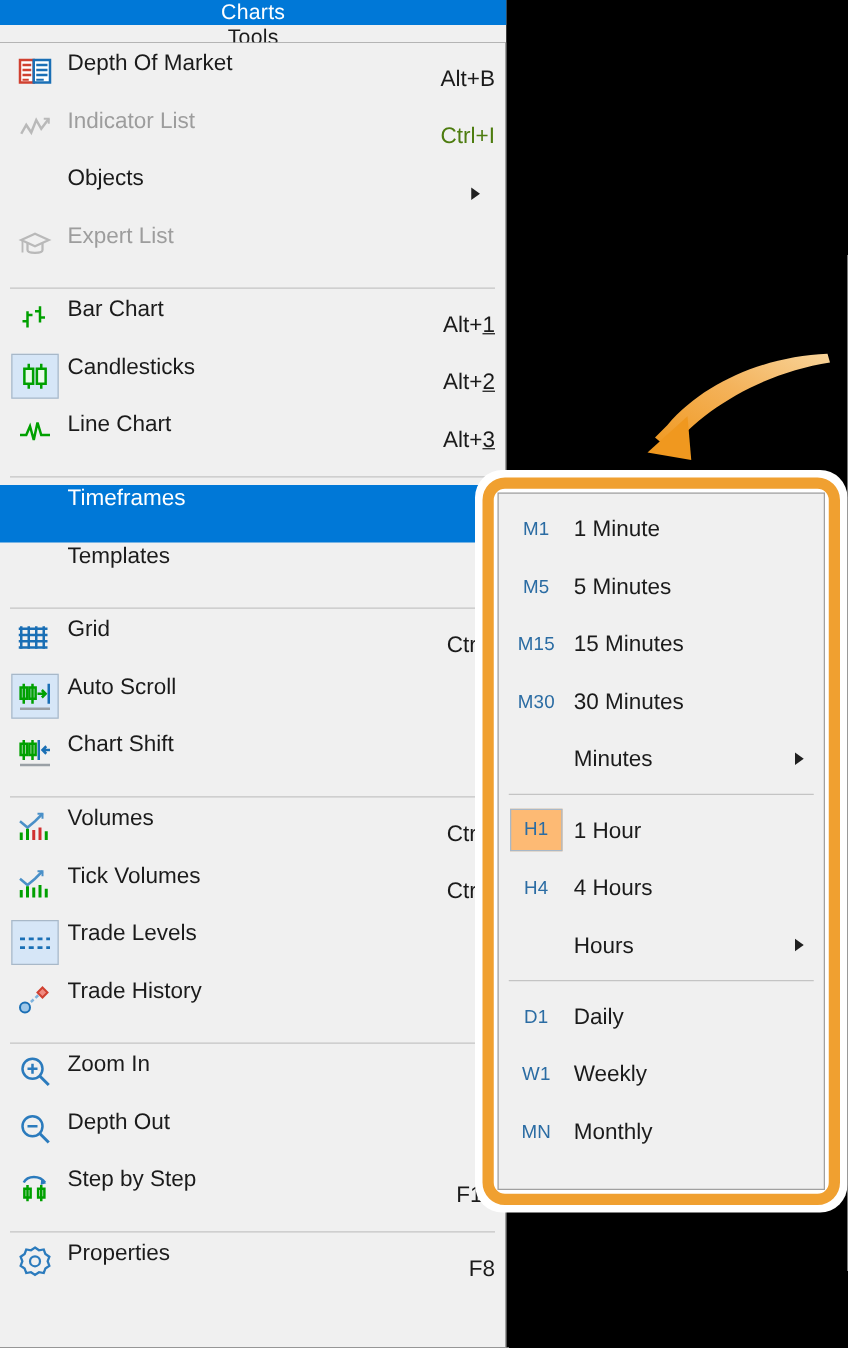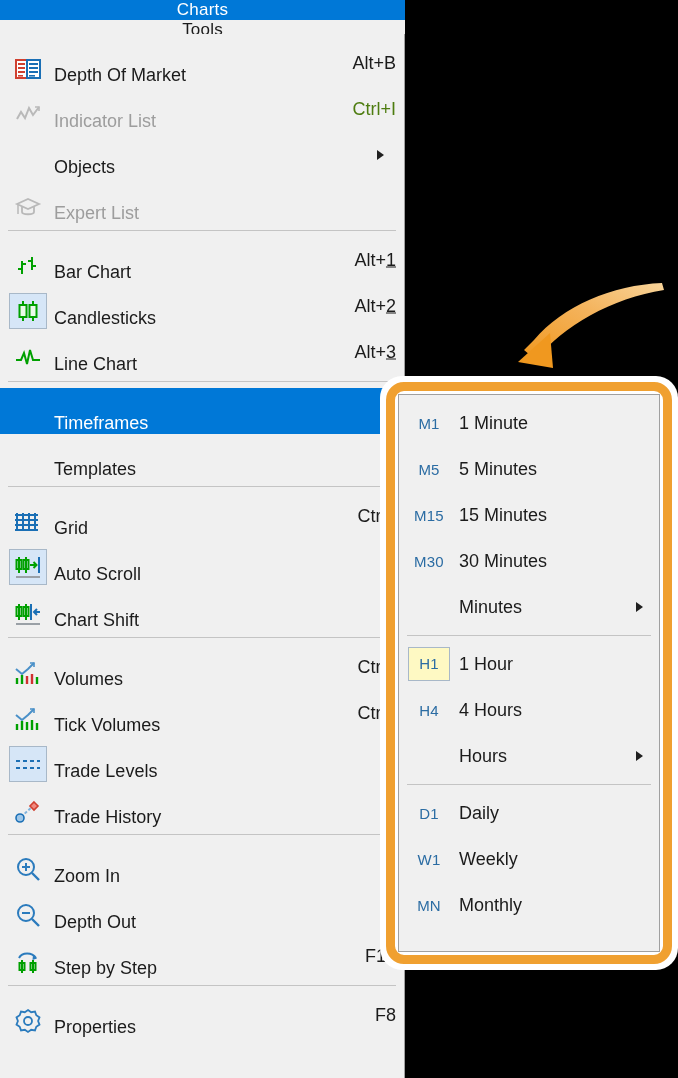--- a/index.html
+++ b/index.html
@@ -25,21 +25,21 @@
   
   #menu-charts{
     position:absolute;left:0;top:34px;width:405px;height:1044px;
     background:#f0f0f0;
     border-right:1px solid #a0a0a0;
     box-sizing:border-box;
     padding-top:6px;
     overflow:hidden;
   }
   .mi{
-    position:relative;display:flex;align-items:flex-end;
+    position:relative;display:flex;align-items:flex-start;
     height:46px;box-sizing:border-box;
     padding-left:6px;padding-right:10px;
     font-size:18px;color:#1b1b1b;cursor:default;
   }
   .mi.disabled{color:#9d9d9d;}
   .mi.sel{background:#0078d7;color:#ffffff;}
   .mi .ico{
     width:44px;height:34px;flex:0 0 44px;
     display:flex;align-items:center;justify-content:center;
     position:relative;
@@ -79,21 +79,21 @@
   .sub-mi{
     position:relative;display:flex;align-items:center;
     height:46px;box-sizing:border-box;padding-left:4px;padding-right:8px;
     font-size:18px;color:#1b1b1b;cursor:default;
   }
   .sub-mi .tf{
     width:52px;flex:0 0 52px;text-align:center;
     font-size:15px;color:#2b6ca3;letter-spacing:.2px;
   }
   .sub-mi .tf.checked{
-    background:#fef9c3;border:1px solid #a8b8c8;
+    background:#fdba74;border:1px solid #a8b8c8;
     height:34px;line-height:32px;box-sizing:border-box;
     width:42px;flex:0 0 42px;margin-left:5px;margin-right:5px;
   }
   .sub-mi .lbl{flex:1 1 auto;white-space:nowrap;padding-left:4px;}
   .sub-mi .caret{
     position:absolute;right:16px;top:50%;transform:translateY(-50%);
     width:0;height:0;border-left:7px solid #202020;
     border-top:5px solid transparent;border-bottom:5px solid transparent;
   }
   .sub-sep{height:1px;background:#c4c4c4;margin:5px 8px 5px 8px;}

